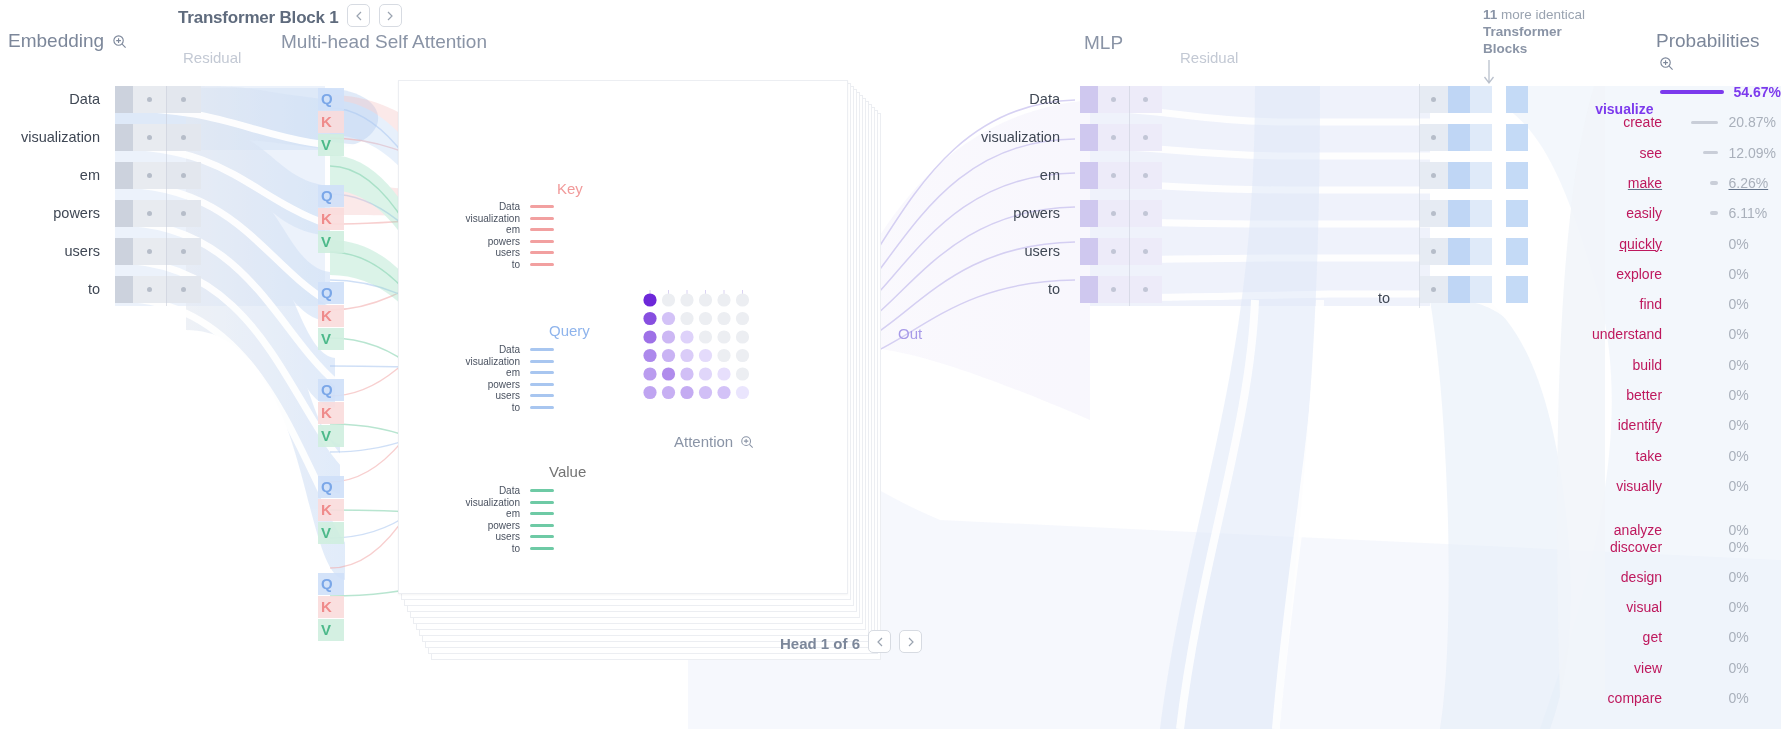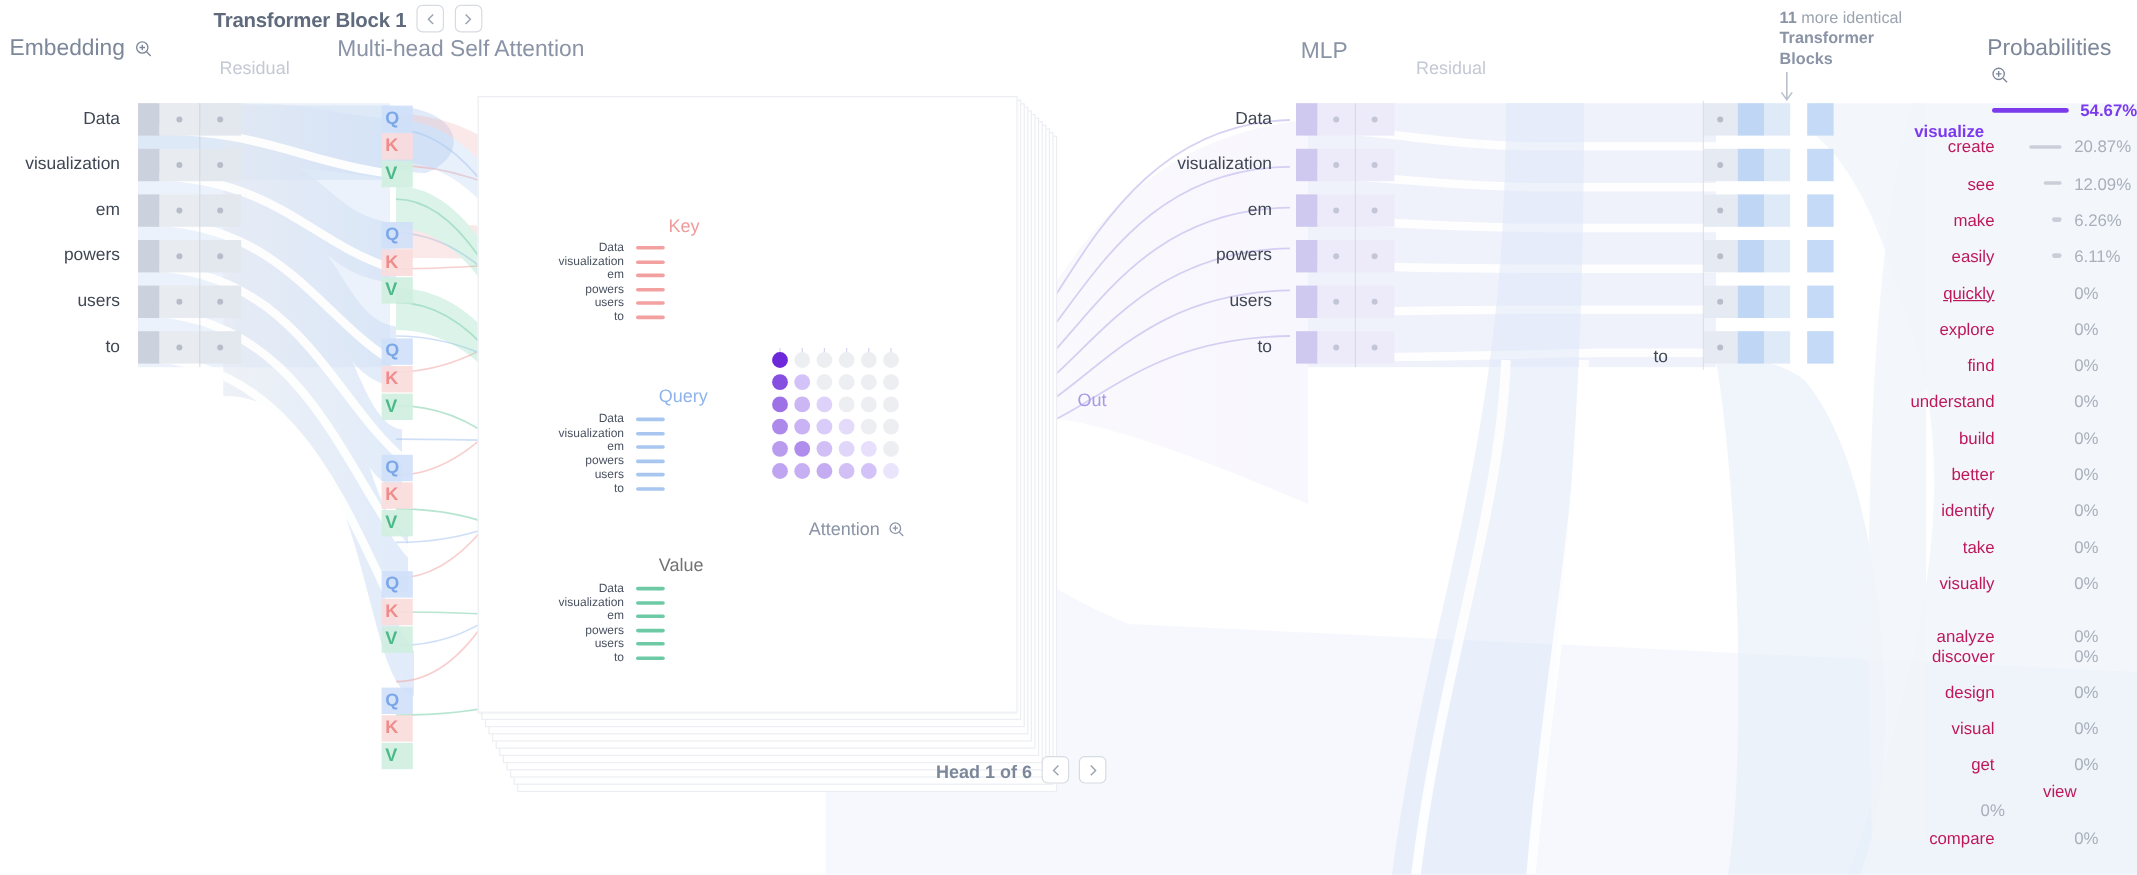--- a/index.html
+++ b/index.html
@@ -569,21 +569,21 @@
       </span>
       <span class="pval" style="width: 64px; text-align: left; padding-left: 4px;">20.87%</span>
     </div>
     <div class="prow" style="left: 1580px; top: 137.6px; width: 201px;">
       <span class="pname" style="width: 100px;">see</span>
       <span style="width: 76px; display: flex; justify-content: flex-end; align-items: center;">
         <span class="pbar" style="width: 15.9224px;"></span>
       </span>
       <span class="pval" style="width: 64px; text-align: left; padding-left: 4px;">12.09%</span>
     </div>
-    <div class="prow" style="left: 1580px; top: 167.9px; width: 201px;">
+    <div class="prow" style="left: 1580px; top: 167.9px; width: 201px; text-decoration: underline;">
       <span class="pname" style="width: 100px;">make</span>
       <span style="width: 76px; display: flex; justify-content: flex-end; align-items: center;">
         <span class="pbar" style="width: 8.24438px;"></span>
       </span>
       <span class="pval" style="width: 64px; text-align: left; padding-left: 4px;">6.26%</span>
     </div>
     <div class="prow" style="left: 1580px; top: 198.2px; width: 201px;">
       <span class="pname" style="width: 100px;">easily</span>
       <span style="width: 76px; display: flex; justify-content: flex-end; align-items: center;">
         <span class="pbar" style="width: 8.04683px;"></span>
@@ -653,21 +653,21 @@
     <div class="prow" style="left: 1580px; top: 592.1px; width: 201px;">
       <span class="pname" style="width: 100px;">visual</span>
       <span style="width: 76px; display: flex; justify-content: flex-end; align-items: center;"></span>
       <span class="pval" style="width: 64px; text-align: left; padding-left: 4px;">0%</span>
     </div>
     <div class="prow" style="left: 1580px; top: 622.4px; width: 201px;">
       <span class="pname" style="width: 100px;">get</span>
       <span style="width: 76px; display: flex; justify-content: flex-end; align-items: center;"></span>
       <span class="pval" style="width: 64px; text-align: left; padding-left: 4px;">0%</span>
     </div>
-    <div class="prow" style="left: 1580px; top: 652.7px; width: 201px; flex-direction: column;">
+    <div class="prow" style="left: 1580px; top: 652.7px; width: 201px;">
       <span class="pname" style="width: 100px;">view</span>
       <span style="width: 76px; display: flex; justify-content: flex-end; align-items: center;"></span>
       <span class="pval" style="width: 64px; text-align: left; padding-left: 4px;">0%</span>
     </div>
     <div class="prow" style="left: 1580px; top: 683px; width: 201px;">
       <span class="pname" style="width: 100px;">compare</span>
       <span style="width: 76px; display: flex; justify-content: flex-end; align-items: center;"></span>
       <span class="pval" style="width: 64px; text-align: left; padding-left: 4px;">0%</span>
     </div>
   </div>

